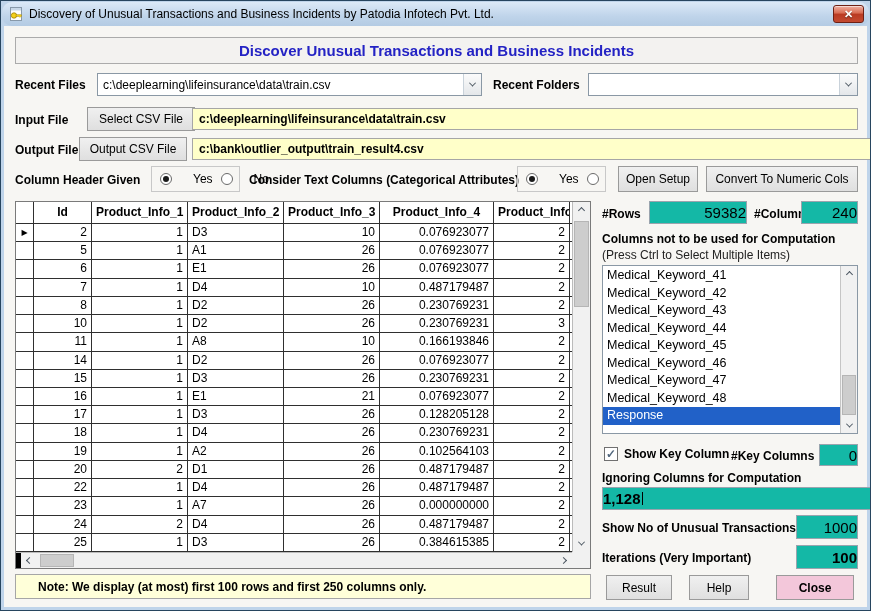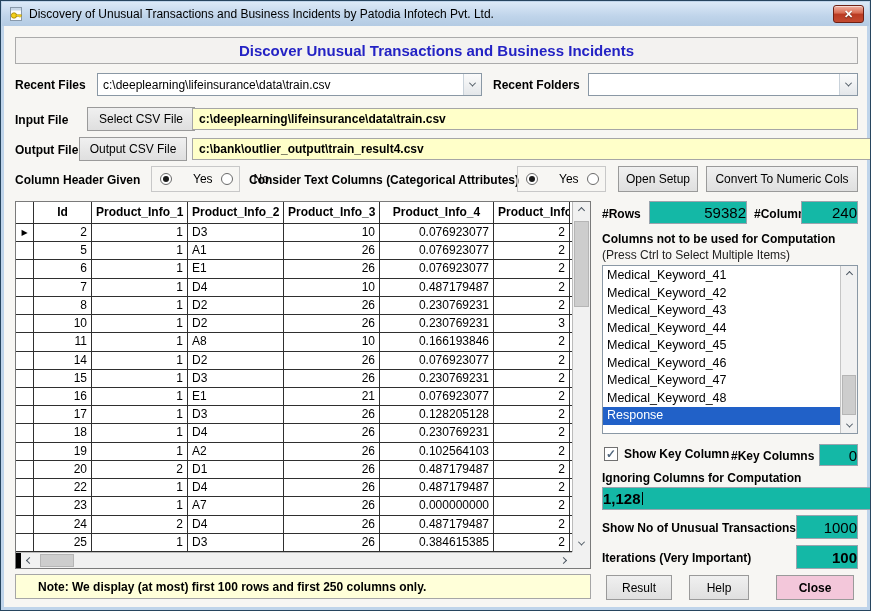--- a/index.html
+++ b/index.html
@@ -2,21 +2,21 @@
 <html><head>
 <meta charset="utf-8">
 <style>
   * { box-sizing: border-box; margin: 0; padding: 0; }
   body { font-family: "Liberation Sans", sans-serif; background:#808080; }
 
   .window { position:relative; width:871px; height:611px; background:#BFD4EA;
             border:1px solid #27455F; overflow:hidden; }
   .titlebar { position:absolute; left:1px; top:1px; right:1px; height:24px;
               background:linear-gradient(#DCE9F7,#BFD4EA 60%,#B4CBE3);
-              display:flex; align-items:center; padding-left:6px; gap:5px; }
+              display:flex; align-items:center; padding-left:6px; gap:5px;border-radius:10px; }
   .win-title { font-size:12px; color:#000; }
   .close-btn { position:absolute; right:5px; top:3px; width:31px; height:18px;
                background:linear-gradient(#EFB0A2,#D86A50 45%,#B93A22 50%,#C44A30);
                border:1px solid #6E2014; border-radius:3px; display:flex;
                align-items:center; justify-content:center; box-shadow:inset 0 1px 0 rgba(255,255,255,.55); }
   .close-x { color:#fff; font-size:11px; font-weight:bold; line-height:1;
              text-shadow:0 1px 1px rgba(0,0,0,.5); }
   .content { position:absolute; left:3px; top:25px; right:3px; bottom:3px; background:#F7F6F3; }
 
   .abs { position:absolute; }

